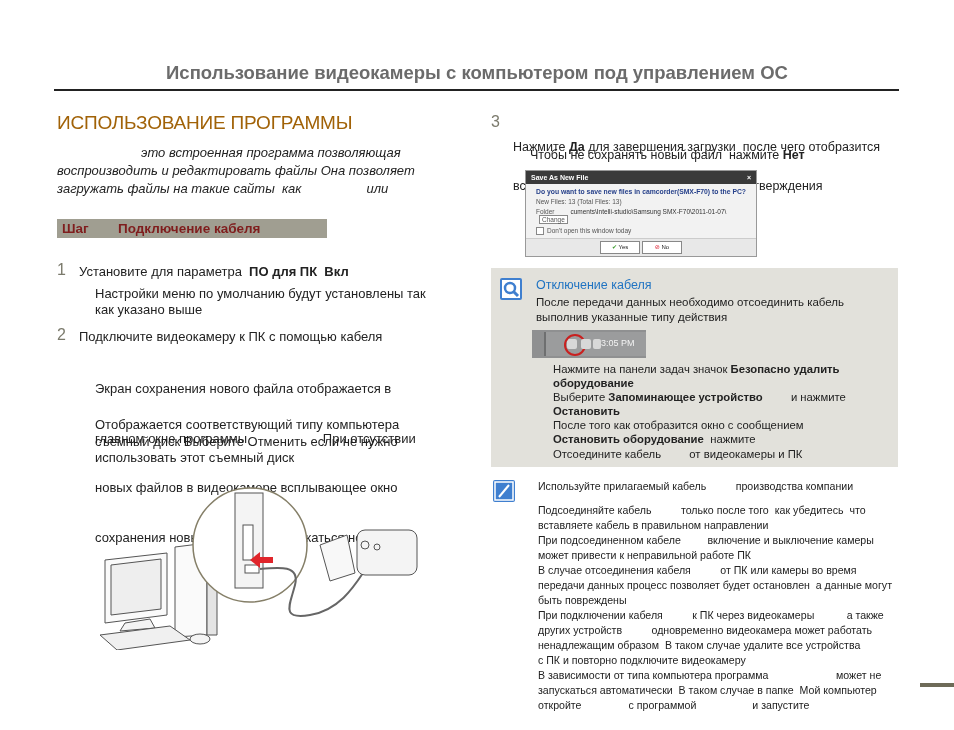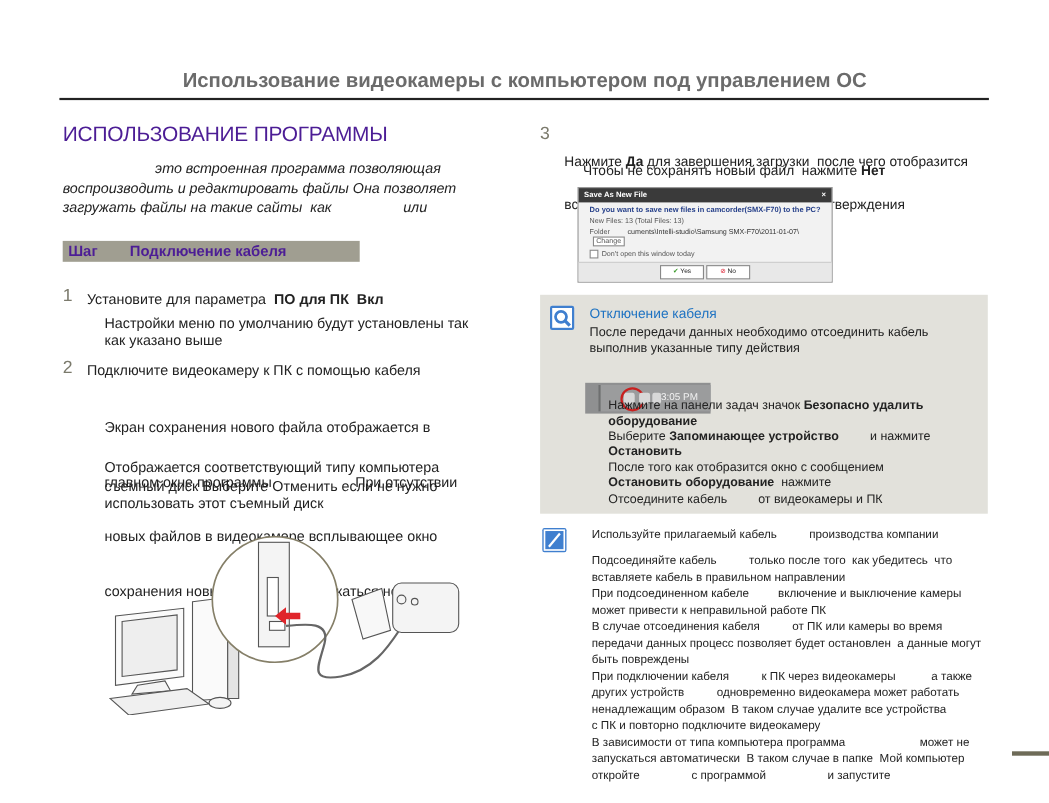--- a/index.html
+++ b/index.html
@@ -1,43 +1,43 @@
 <!DOCTYPE html>
 <html><head>
 <meta charset="utf-8">
 <style>
   html, body { margin:0; padding:0; }
   body { width:954px; height:730px; background:#ffffff; position:relative; overflow:hidden;
          font-family:"Liberation Sans", sans-serif; color:#222; }
   .abs { position:absolute; }
   .page-title { left:0; width:954px; top:62px; text-align:center; font-size:18.5px; font-weight:bold; color:#6b6b6b; }
   .title-rule { left:54px; top:89px; width:845px; height:1.5px; background:#222; }
-  .section-title { left:57px; top:112px; font-size:19px; color:#4c1d95; letter-spacing:-0.2px; }
+  .section-title { left:57px; top:112px; font-size:19px; color:#a16207; letter-spacing:-0.2px; }
   .intro { left:57px; top:144px; font-size:13px; line-height:18px; color:#222; width:410px;font-style:italic; }
   .intro .l1 { padding-left:84px; }
-  .step-bar { left:57px; top:219px; width:270px; height:19px; background:#a09e91; color:#4c1d95; font-weight:bold;
+  .step-bar { left:57px; top:219px; width:270px; height:19px; background:#a09e91; color:#7f1d1d; font-weight:bold;
               font-size:13.5px; line-height:19px; }
   .step-bar .w { display:inline-block; width:56px; padding-left:5px; }
   .num { font-size:16px; color:#7b7a6c; }
   .para { font-size:13px; line-height:17px; color:#222; }
   b { font-weight:bold; }
   .dialog { left:525px; top:170px; width:230px; height:85px; border:1px solid #999; background:#f2f2f2; font-size:6.5px; }
   .dialog .tb { height:13px; background:#3a3a3a; color:#fff; font-weight:bold; line-height:13px; padding-left:5px; font-size:7px; }
   .dialog .tb .x { float:right; padding-right:5px; }
   .dialog .row { padding-left:10px; }
   .dialog .q { color:#26408a; font-weight:bold; margin-top:4px; font-size:6.8px; }
   .dialog .g { color:#555; margin-top:3px; }
   .dialog .path { display:inline-block; margin-left:16px; color:#333; }
   .dialog .chg { display:inline-block; border:1px solid #888; background:#fff; padding:0 2px; margin-left:3px; }
   .dialog .foot { position:absolute; bottom:0; left:0; right:0; height:17px; background:#e8e8e8; border-top:1px solid #ccc; text-align:center; }
   .dialog .btn { display:inline-block; margin-top:2px; width:38px; height:11px; border:1px solid #888; background:#fff; line-height:11px; font-size:6px; }
   .note-box { left:491px; top:268px; width:407px; height:199px; background:#e2e1db; }
   .note-title { left:536px; top:278px; font-size:12.5px; color:#1f73c2; }
   .note-body { left:536px; top:295px; font-size:11.5px; line-height:15px; color:#222; }
-  .taskbar { left:532px; top:330px; width:114px; height:28px; background:#8f9091;margin-top:18px; }
+  .taskbar { left:532px; top:330px; width:114px; height:28px; background:#8f9091; }
   .taskbar .inner { position:absolute; left:12px; top:2px; width:100px; height:24px; background:#9b9c9d; border-left:2px solid #6e6f70; }
   .taskbar .time { position:absolute; left:55px; top:6px; color:#f3f3f3; font-size:9px; }
   .taskbar .circle { position:absolute; left:18px; top:2px; width:18px; height:18px; border:2px solid #c9201f; border-radius:50%; }
   .taskbar .ico { position:absolute; top:7px; width:10px; height:10px; background:#d8d8d8; border-radius:2px; }
   .steps-list { left:553px; top:362px; font-size:11.3px; line-height:14.1px; color:#222; width:330px; }
   .tips { left:538px; top:479px; font-size:10.6px; line-height:15px; color:#222; width:360px; }
   .page-mark { left:920px; top:683px; width:34px; height:4px; background:#6e6b58; }
 </style>
 </head>
 <body>

